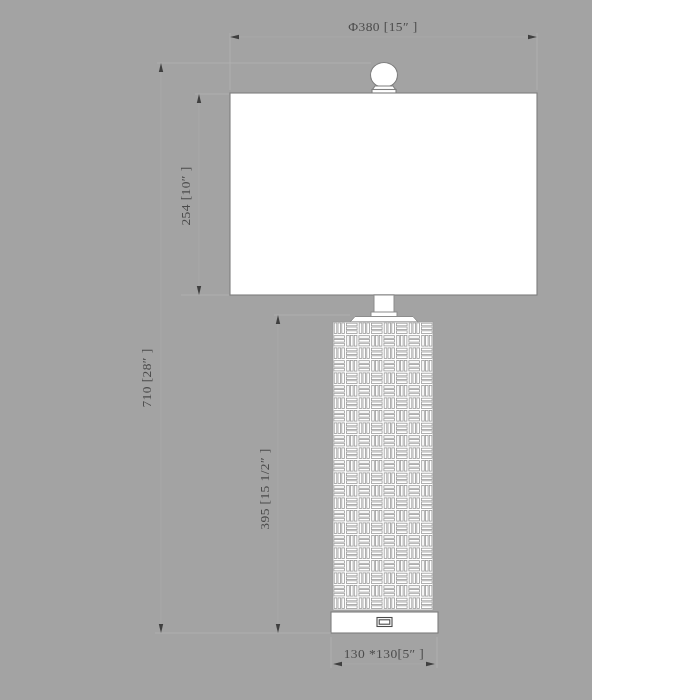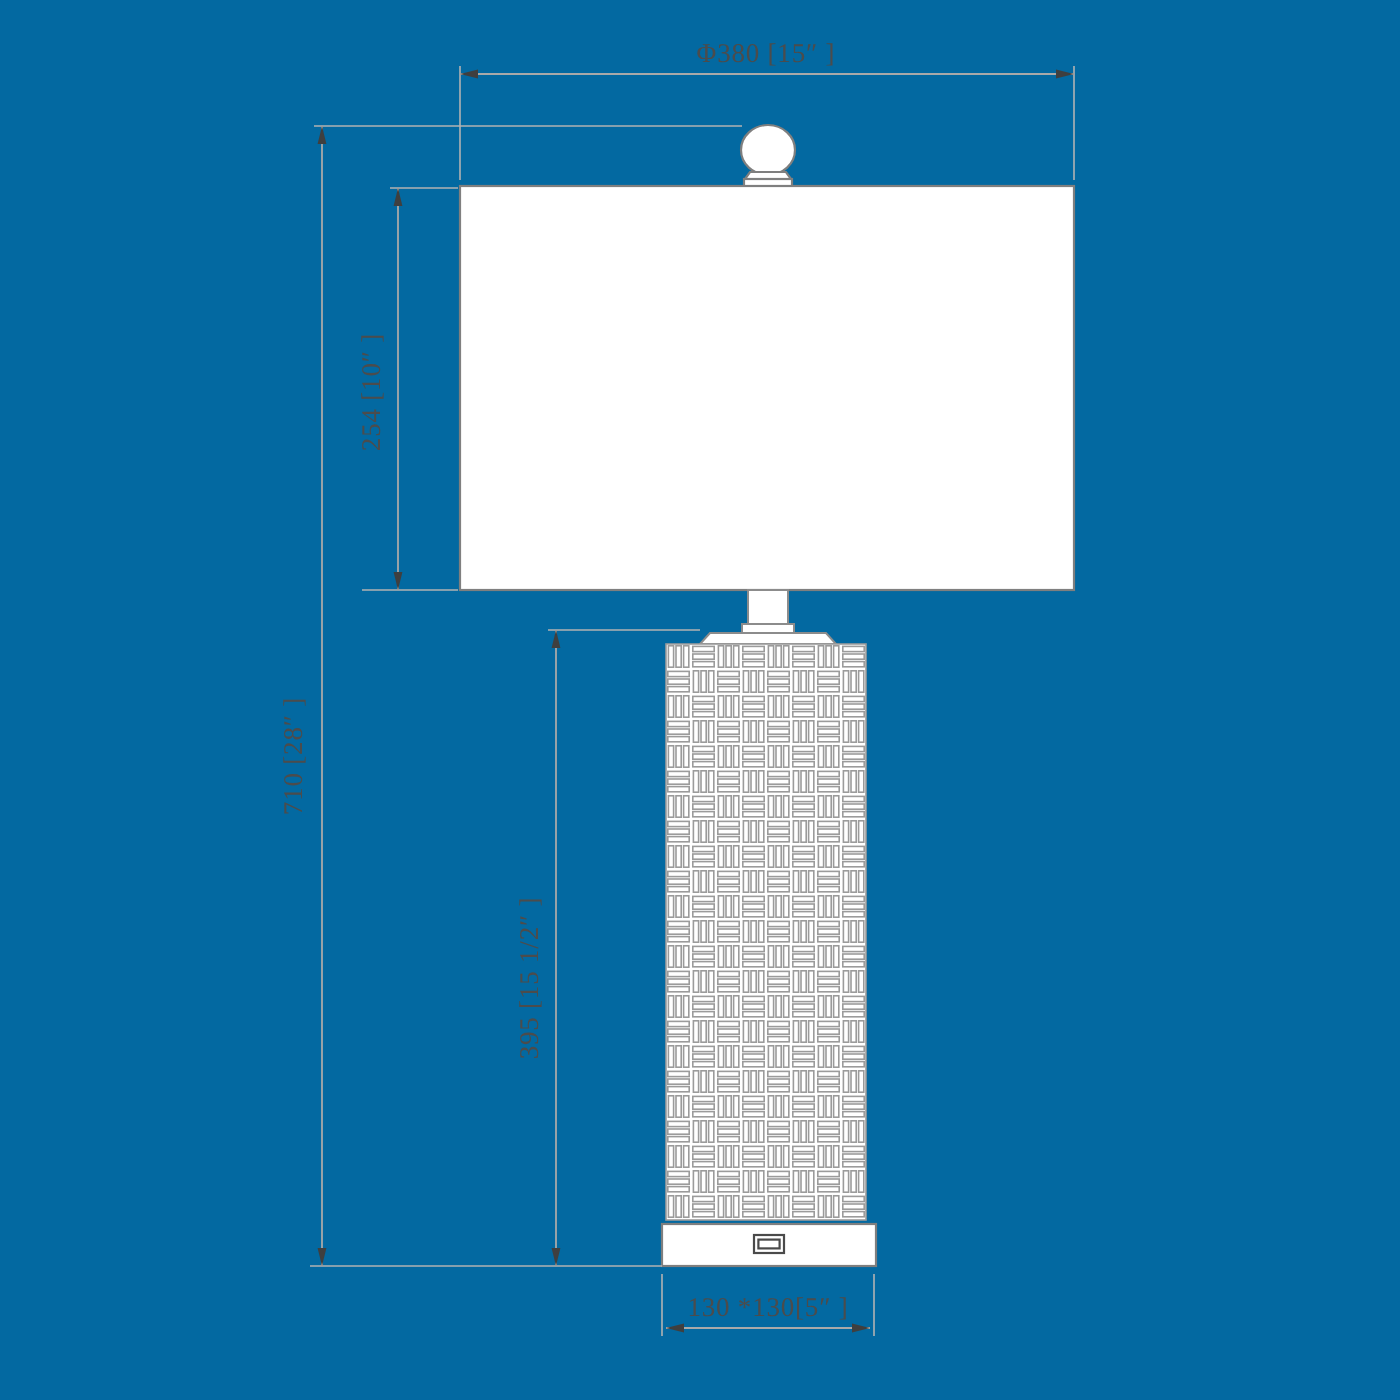--- a/index.html
+++ b/index.html
@@ -1,20 +1,20 @@
 <!DOCTYPE html>
 <html><head>
 <meta charset="utf-8">
 <style>
   html, body { margin: 0; padding: 0; background: #ffffff; }
   .canvas {
     position: relative;
-    width: 700px;
+    width: 592px;
     height: 700px;
-    background: #0369a1;
+    background: #a3a3a3;
     font-family: "Liberation Serif", serif;
     overflow: hidden;
   }
   svg text {
     font-family: "Liberation Serif", serif;
     font-size: 13.5px;
     fill: #4c4c4c;
     letter-spacing: 0.4px;
   }
   .outline   { stroke: #7f7f7f; fill: #ffffff; stroke-width: 1.1; }

